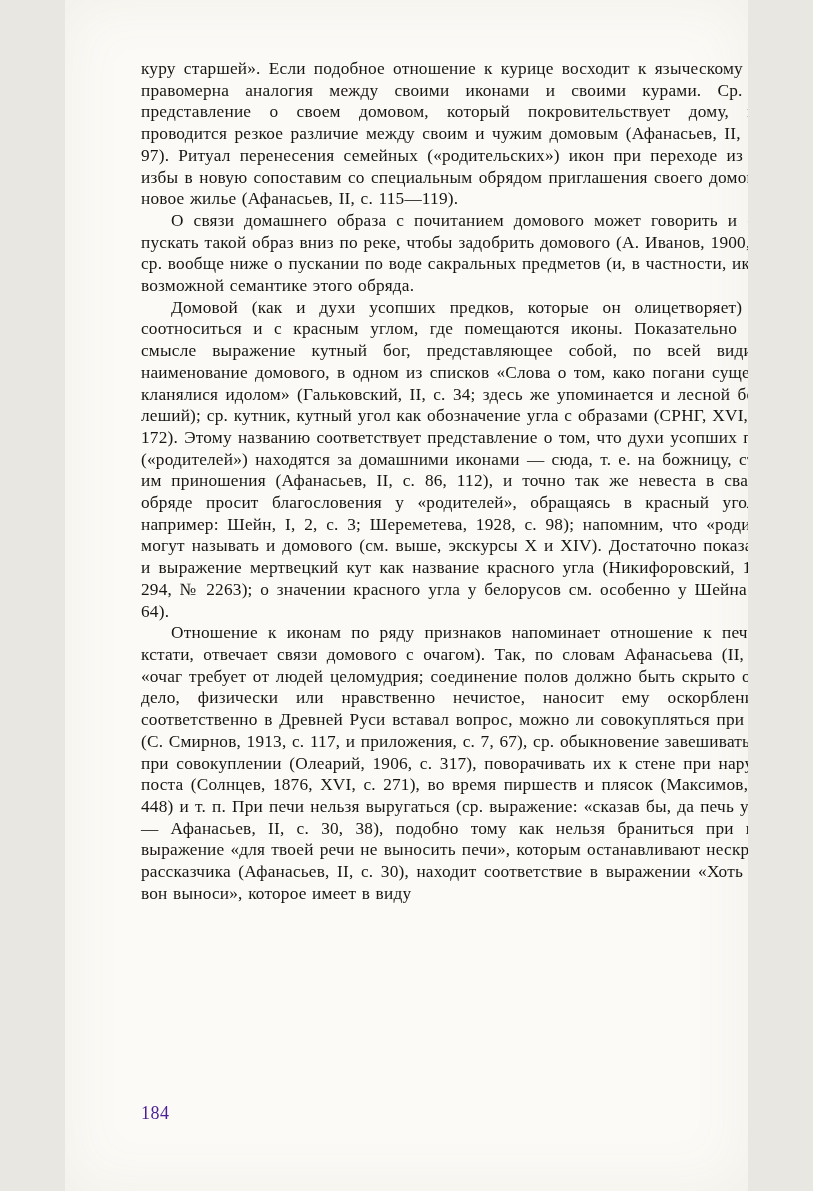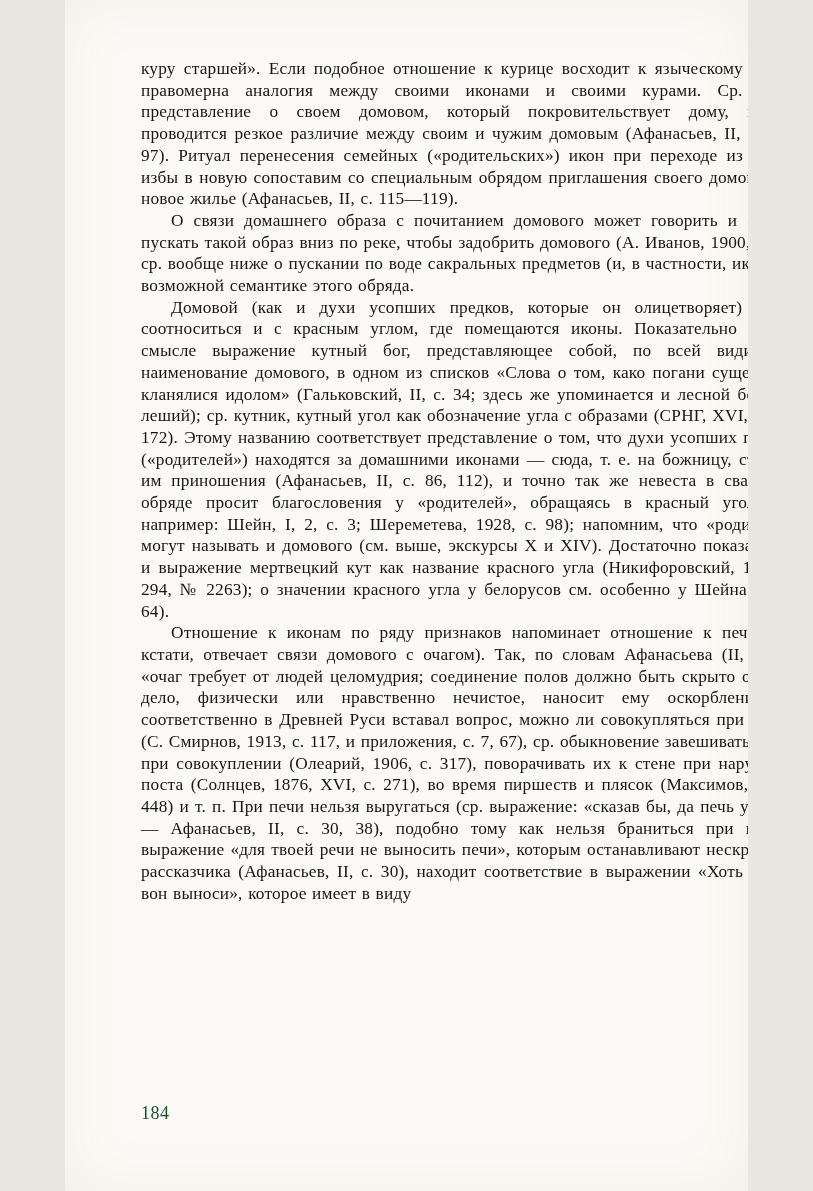--- a/index.html
+++ b/index.html
@@ -36,21 +36,21 @@
     text-indent: 30px;
   }
   .italic {
   }
   .page-number {
     position: absolute;
     left: 76px;
     top: 1103px;
     font-size: 18px;
     letter-spacing: 0.5px;
-    color: #14532d;
+    color: #4c1d95;
   }
 </style>
 </head>
 <body>
 
 <div class="scan-page">
   <div class="text-block" id="text-block">
       <p class="para"><span>куру старшей». Если подобное отношение к курице восходит к языческому культу, правомерна аналогия между своими иконами и своими курами. Ср. также представление о своем домовом, который покровительствует дому, причем проводится резкое различие между своим и чужим домовым (Афанасьев, II, с. 94—97). Ритуал перенесения семейных («родительских») икон при переходе из старой избы в новую сопоставим со специальным обрядом приглашения своего домового на новое жилье (Афанасьев, II, с. 115—119).</span></p>
       <p class="para indent"><span>О связи домашнего образа с почитанием домового может говорить и обычай пускать такой образ вниз по реке, чтобы задобрить домового (А. Иванов, 1900, с. 63); ср. вообще ниже о пускании по воде сакральных предметов (и, в частности, икон) и о возможной семантике этого обряда.</span></p>
       <p class="para indent"><span>Домовой (как и духи усопших предков, которые он олицетворяет) может соотноситься и с красным углом, где помещаются иконы. Показательно в этом смысле выражение </span><span class="italic">кутный бог</span><span>, представляющее собой, по всей видимости, наименование домового, в одном из списков «Слова о том, како погани суще языци кланялися идолом» (Гальковский, II, с. 34; здесь же упоминается и </span><span class="italic">лесной бог</span><span>, т. е. леший); ср. </span><span class="italic">кутник, кутный угол</span><span> как обозначение угла с образами (СРНГ, XVI, с. 170, 172). Этому названию соответствует представление о том, что духи усопших предков («родителей») находятся за домашними иконами — сюда, т. е. на божницу, ставятся им приношения (Афанасьев, II, с. 86, 112), и точно так же невеста в свадебном обряде просит благословения у «родителей», обращаясь в красный угол (см., например: Шейн, I, 2, с. 3; Шереметева, 1928, с. 98); напомним, что «родителем» могут называть и домового (см. выше, экскурсы X и XIV). Достаточно показательно и выражение </span><span class="italic">мертвецкий кут</span><span> как название красного угла (Никифоровский, 1897, с. 294, № 2263); о значении красного угла у белорусов см. особенно у Шейна (III, с. 64).</span></p>

